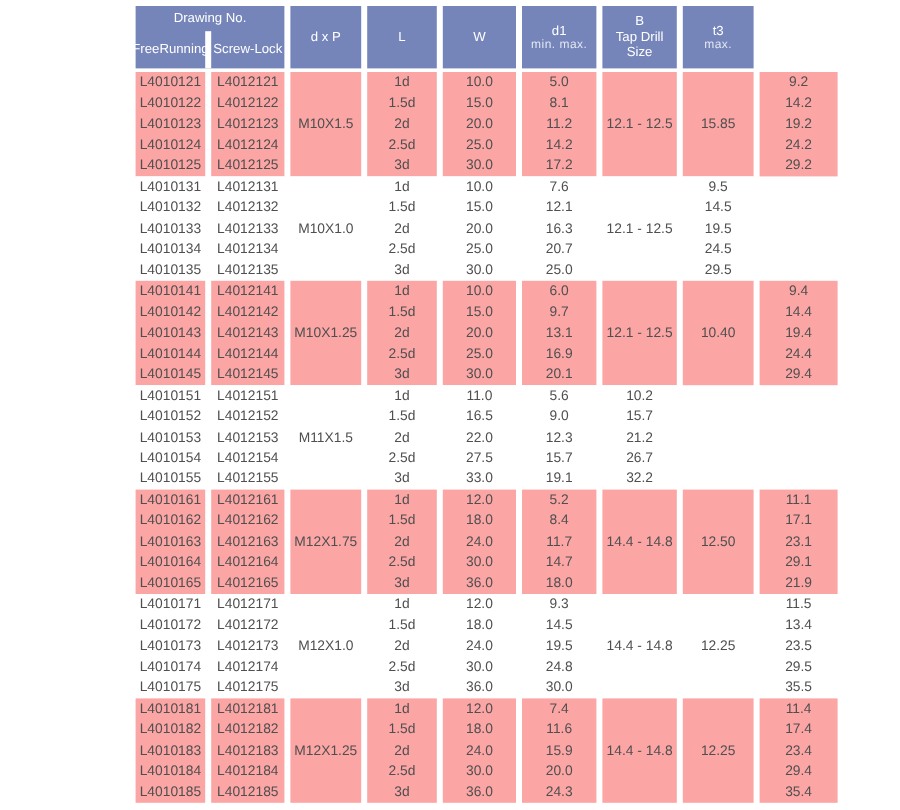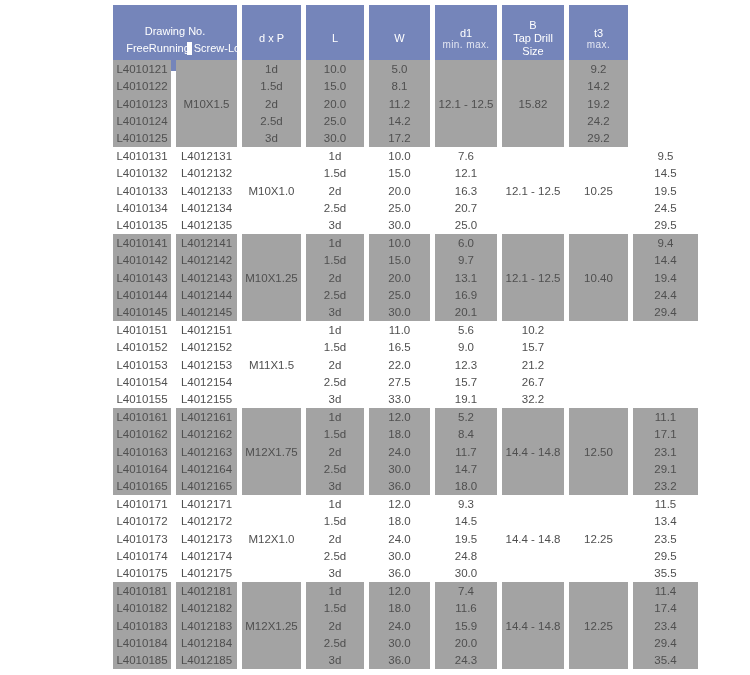--- a/index.html
+++ b/index.html
@@ -31,21 +31,21 @@
     line-height: 13px;
     display: flex;
     flex-direction: column;
     align-items: center;
     justify-content: center;
     text-align: center;
   }
   .hdrawing {
     grid-column: 1 / span 2;
     justify-content: flex-start;
-    padding: 16px;
+    padding: 0;
   }
   .hdraw-title {
     height: 21px;
     display: flex;
     align-items: center;
     justify-content: center;
     width: 100%;
   }
   .hdraw-sub {
     flex: 1;
@@ -73,21 +73,21 @@
     display: grid;
     grid-template-columns: 58px 61px 59px 58px 61px 62px 62px 59px 65px;
     column-gap: 5px;
     height: 87px;
   }
   .gcol {
     display: flex;
     flex-direction: column;
     background: #ffffff;
   }
-  .group.shaded .gcol { background: #a3a3a3; }
+  .group.shaded .gcol { background: #fca5a5; }
   .gcol.merged {
     justify-content: center;
     align-items: center;
     text-align: center;
   }
   .cell {
     flex: 1;
     display: flex;
     align-items: center;
     justify-content: center;
@@ -137,20 +137,27 @@
 
   <div id="table-body">
       <div class="group shaded">
         <div class="gcol">
           <div class="cell">L4010121</div>
           <div class="cell">L4010122</div>
           <div class="cell">L4010123</div>
           <div class="cell">L4010124</div>
           <div class="cell">L4010125</div>
         </div>
+        <div class="gcol">
+          <div class="cell">L4012121</div>
+          <div class="cell">L4012122</div>
+          <div class="cell">L4012123</div>
+          <div class="cell">L4012124</div>
+          <div class="cell">L4012125</div>
+        </div>
         <div class="gcol merged">
           <div class="mval">M10X1.5</div>
         </div>
         <div class="gcol">
           <div class="cell">1d</div>
           <div class="cell">1.5d</div>
           <div class="cell">2d</div>
           <div class="cell">2.5d</div>
           <div class="cell">3d</div>
         </div>
@@ -165,21 +172,21 @@
           <div class="cell">5.0</div>
           <div class="cell">8.1</div>
           <div class="cell">11.2</div>
           <div class="cell">14.2</div>
           <div class="cell">17.2</div>
         </div>
         <div class="gcol merged">
           <div class="mval">12.1 - 12.5</div>
         </div>
         <div class="gcol merged">
-          <div class="mval">15.82</div>
+          <div class="mval">15.85</div>
         </div>
         <div class="gcol">
           <div class="cell">9.2</div>
           <div class="cell">14.2</div>
           <div class="cell">19.2</div>
           <div class="cell">24.2</div>
           <div class="cell">29.2</div>
         </div>
       </div>
       <div class="group">
@@ -217,23 +224,20 @@
         <div class="gcol">
           <div class="cell">7.6</div>
           <div class="cell">12.1</div>
           <div class="cell">16.3</div>
           <div class="cell">20.7</div>
           <div class="cell">25.0</div>
         </div>
         <div class="gcol merged">
           <div class="mval">12.1 - 12.5</div>
         </div>
-        <div class="gcol merged">
-          <div class="mval">10.25</div>
-        </div>
         <div class="gcol">
           <div class="cell">9.5</div>
           <div class="cell">14.5</div>
           <div class="cell">19.5</div>
           <div class="cell">24.5</div>
           <div class="cell">29.5</div>
         </div>
       </div>
       <div class="group shaded">
         <div class="gcol">
@@ -378,21 +382,21 @@
           <div class="mval">14.4 - 14.8</div>
         </div>
         <div class="gcol merged">
           <div class="mval">12.50</div>
         </div>
         <div class="gcol">
           <div class="cell">11.1</div>
           <div class="cell">17.1</div>
           <div class="cell">23.1</div>
           <div class="cell">29.1</div>
-          <div class="cell">23.2</div>
+          <div class="cell">21.9</div>
         </div>
       </div>
       <div class="group">
         <div class="gcol">
           <div class="cell">L4010171</div>
           <div class="cell">L4010172</div>
           <div class="cell">L4010173</div>
           <div class="cell">L4010174</div>
           <div class="cell">L4010175</div>
         </div>

